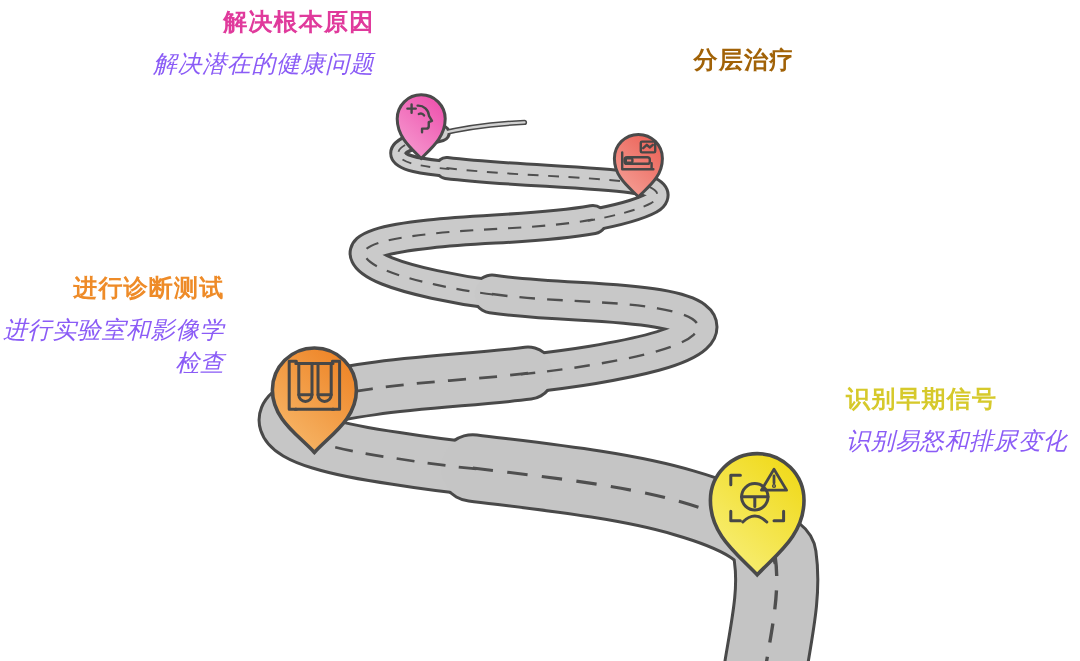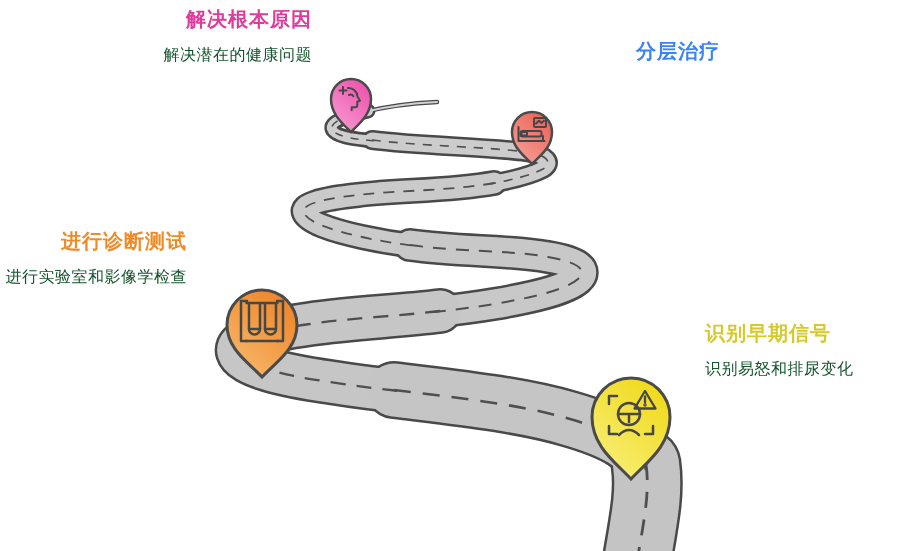--- a/index.html
+++ b/index.html
@@ -4,23 +4,23 @@
 <style>
   html,body{margin:0;padding:0;background:#ffffff;}
   .stage{
     position:relative;width:900px;height:551px;overflow:hidden;
     background:#ffffff;
     font-family:"Liberation Sans","DejaVu Sans",sans-serif;
   }
   .stage svg{position:absolute;left:0;top:0;}
   .label{position:absolute;line-height:27px;}
   .label .title{font-size:20px;font-weight:bold;letter-spacing:1px;margin-bottom:8px;}
-  .label .desc{font-size:16px;color:#14532d;letter-spacing:0.5px;word-break:break-all;}
+  .label .desc{font-size:20px;color:#8b5cf6;letter-spacing:0.5px;word-break:break-all;font-style:italic;}
   .m-pink  .title{color:#e03a9c;}
-  .m-red   .title{color:#3b82f6;text-align:center;}
+  .m-red   .title{color:#a16207;}
   .m-orange.label .title{color:#ee8b28;}
   .m-yellow.label .title{color:#d6c92b;}
   .align-right{text-align:right;}
   .align-left{text-align:left;}
   .road-outline{fill:none;stroke:#494949;stroke-linecap:round;}
   .road-surface{fill:none;stroke-linecap:round;}
   .road-dash{fill:none;stroke:#4f4f4f;stroke-linecap:butt;}
   .pin{stroke:#4a4a4a;}
   .pin-icon{fill:none;stroke:#474747;stroke-linecap:round;stroke-linejoin:round;}
 </style>

